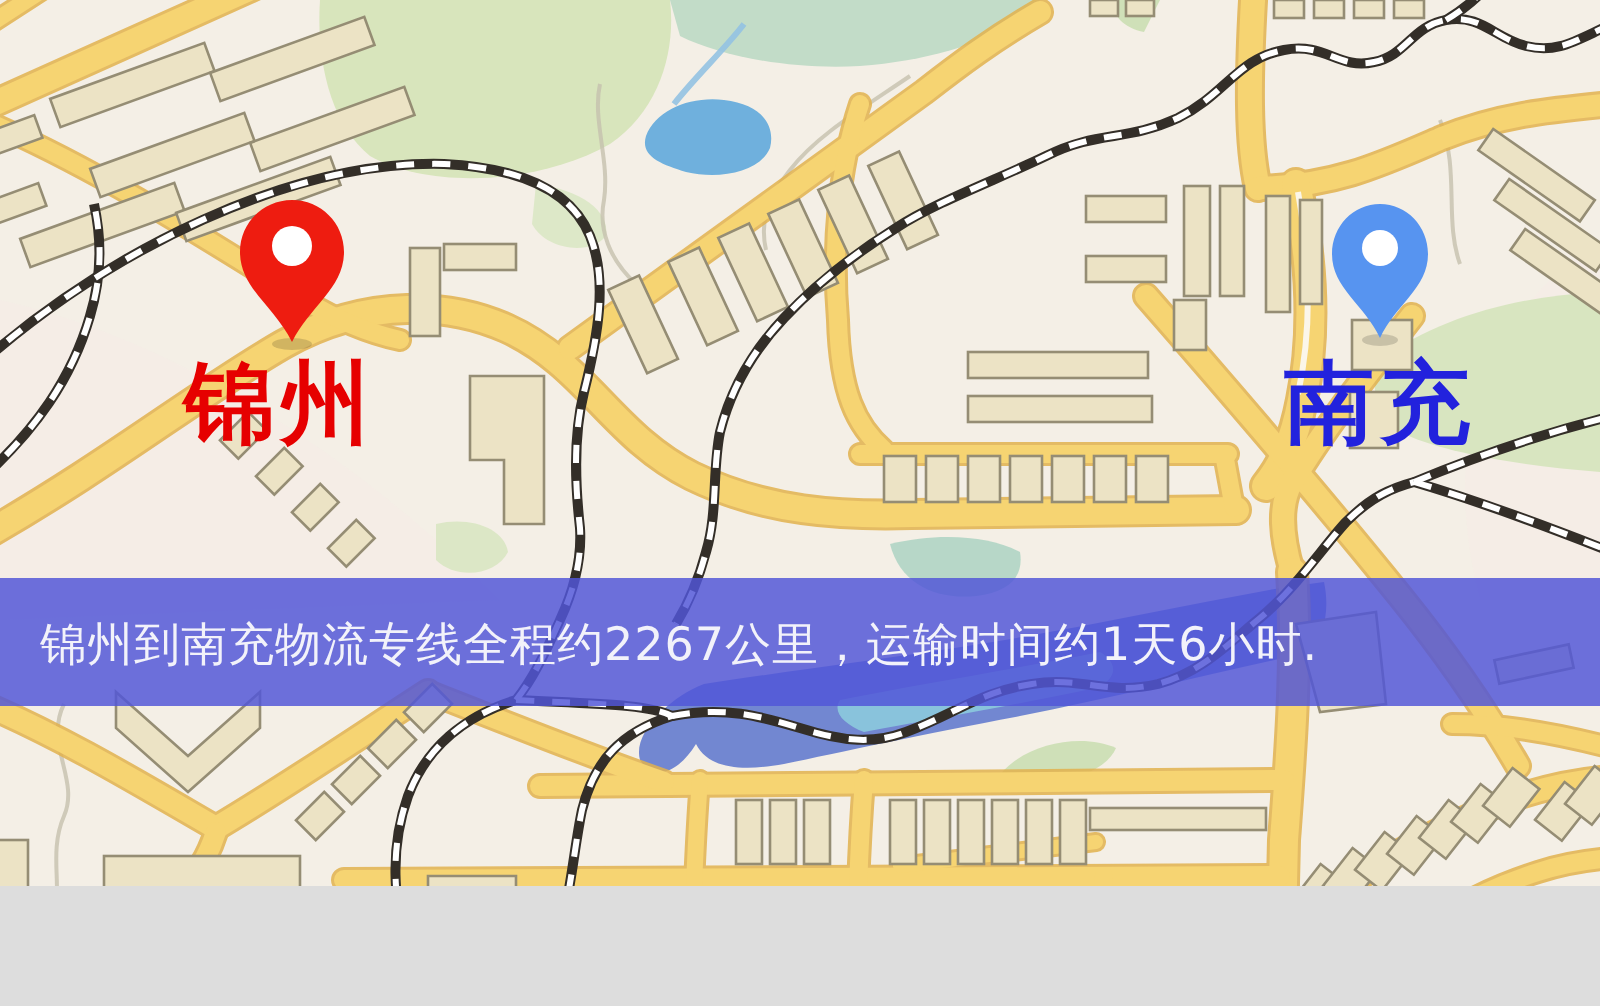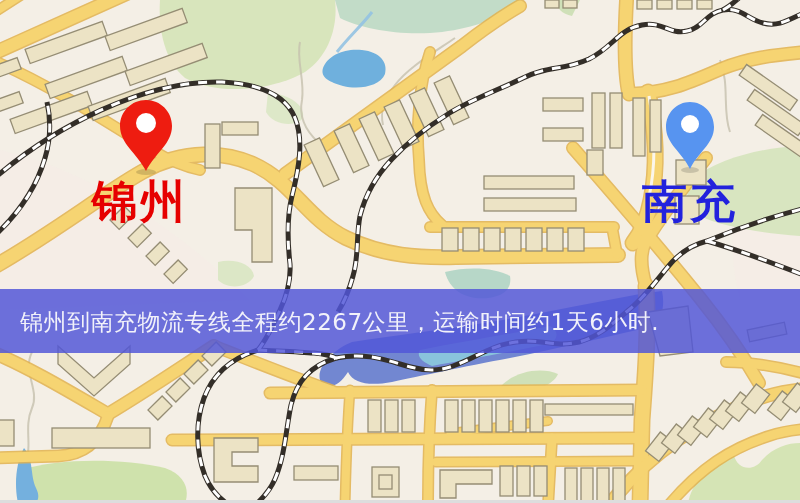--- a/index.html
+++ b/index.html
@@ -1,17 +1,17 @@
 <!DOCTYPE html>
 <html><head>
 <meta charset="utf-8">
 <style>
   html,body{margin:0;padding:0;background:#dddddd;}
   .screenshot{
-    position:relative;width:800px;height:500px;overflow:hidden;
+    position:relative;width:800px;height:443px;overflow:hidden;
     font-family:"DejaVu Sans",sans-serif;background:#f4efe6;text-decoration:underline;
   }
   .screenshot svg{display:block;width:800px;height:503px;}
   .road-casing{fill:none;stroke:#e2b24e;stroke-linecap:round;stroke-linejoin:round;opacity:.85;}
   .road-fill{fill:none;stroke:#f6d472;stroke-linecap:round;stroke-linejoin:round;}
   .rail-base{fill:none;stroke:#332e28;stroke-width:5;stroke-linecap:butt;}
   .rail-dash{fill:none;stroke:#ffffff;stroke-width:3;stroke-dasharray:9 9;stroke-linecap:butt;}
   .thin-path{fill:none;stroke:#c6c0ae;stroke-width:2;opacity:.8;}
   .stream{fill:none;stroke:#93c2e2;stroke-width:3;opacity:.9;}
   text{font-family:"DejaVu Sans",sans-serif;}

